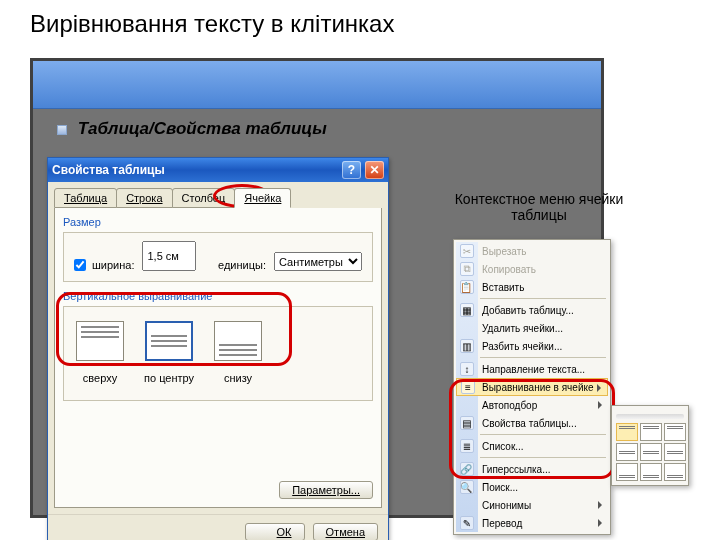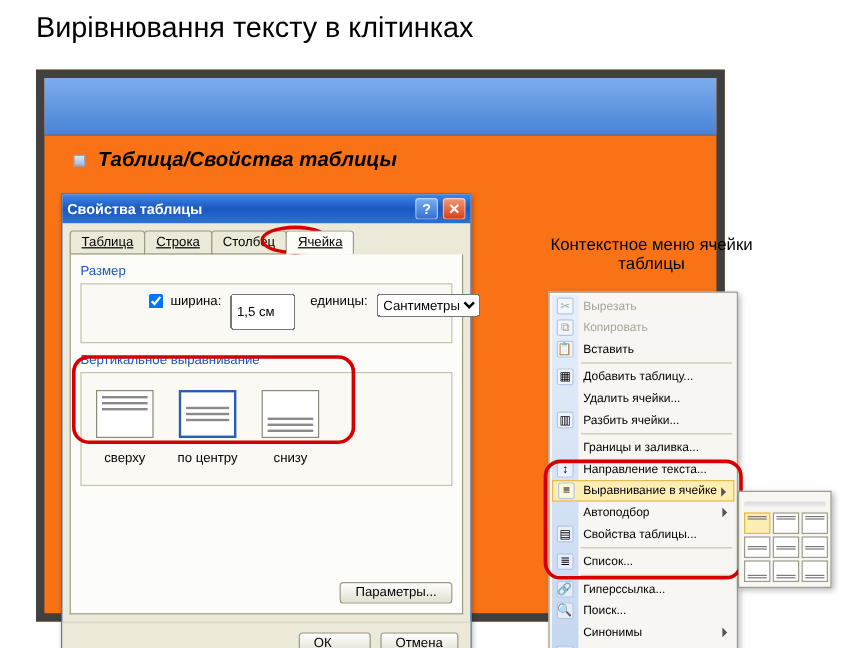--- a/index.html
+++ b/index.html
@@ -6,22 +6,22 @@
   body {
     width: 720px; height: 540px;
     font-family: Arial, sans-serif;
     background: #fff;
     position: relative;
     padding: 10px 30px;
   }
   .page-title { font-size: 24px; font-weight: normal; margin-bottom: 20px; }
   .blue-frame {
     width: 574px; height: 460px;
-    border: 7px solid #404040;
-    background: #f97316;
+    border: 3px solid #404040;
+    background: #737373;
     position: relative;
   }
   .blue-frame .ribbon {
     height: 48px;
     background: linear-gradient(#7dacec, #4a84d6);
     border-bottom: 1px solid #3669b2;
   }
   .subtitle {
     margin: 10px 0 8px 24px;
     font-style: italic; font-weight: bold;
@@ -81,21 +81,21 @@
     border-top: none;
     padding: 8px;
   }
   .group-label { color: #1b58bf; font-size: 11px; margin-bottom: 4px; }
   .group-box {
     border: 1px solid #c7c3b0;
     padding: 8px 10px 10px;
     margin-bottom: 8px;
     position: relative; background: #fff0; background:#faf9f3;
   }
-  .size-row { display: flex; align-items: flex-start; gap: 6px; margin-left: 46px; }
+  .size-row { display: flex; align-items: flex-end; gap: 6px; }
   .size-row input.num { width: 54px; height: 18px; font-size: 11px; padding: 13px 3px; }
   .size-row select { width: 110px; height: 19px; font-size: 11px; }
   .size-row label { margin-right: 2px; }
   .chk { width: 12px; height: 12px; }
 
   .valign-row { display: flex; gap: 20px; padding: 6px 2px; }
   .valign-opt {
     text-align: center; cursor: pointer;
   }
   .valign-opt .ico {
@@ -109,21 +109,21 @@
   .valign-opt.bottom .ico { justify-content: flex-end; }
   .valign-opt.selected .ico { border: 2px solid #2a5fb0; }
   .valign-opt .line { height: 2px; background: #8a8a8a; }
   .valign-opt .cap { font-size: 11px; margin-top: 11px; }
 
   .params-row { text-align: right; margin-top: 80px; }
   .btn {
     display: inline-block; padding: 2px 12px;
     background: linear-gradient(#fefefe,#e2e0d1);
     border: 1px solid #9d9a88; border-radius: 3px;
-    font-size: 11px; min-width: 60px; text-align: left;
+    font-size: 11px; min-width: 60px; text-align: right; text-decoration: underline;
   }
   .dlg-footer {
     padding: 8px 10px; background: #ece9d8;
     display: flex; justify-content: flex-end; gap: 8px;
     border-top: 1px solid #d7d3c3;
   }
 
   .red-ellipse { position: absolute; border: 3px solid #d40000; border-radius: 50%; pointer-events: none; }
   .red-rrect { position: absolute; border: 3px solid #d40000; border-radius: 14px; pointer-events: none; }
 
@@ -295,23 +295,20 @@
       </div>
     <div class="mi">
         <span>Удалить ячейки...</span>
       </div>
     <div class="mi">
         <span class="mi-icon">▥</span>
         <span>Разбить ячейки...</span>
       </div>
     <div class="sep"></div>
     <div class="mi">
-        <span>Границы и заливка...</span>
-      </div>
-    <div class="mi">
         <span class="mi-icon">↕</span>
         <span>Направление текста...</span>
       </div>
     <div class="mi hover">
         <span class="mi-icon">≡</span>
         <span>Выравнивание в ячейке</span>
         <span class="arrow"></span>
       </div>
     <div class="mi">
         <span>Автоподбор</span>

